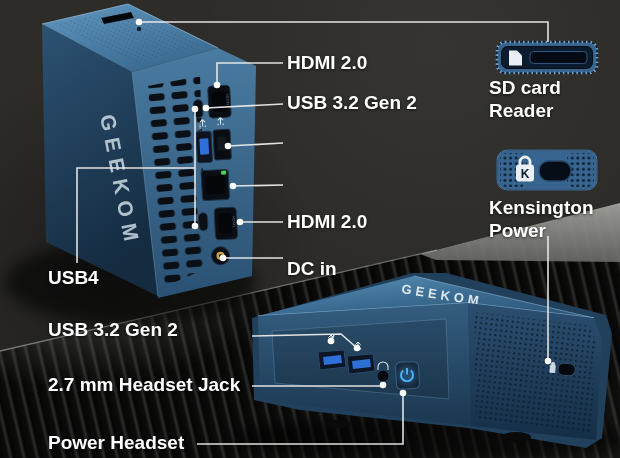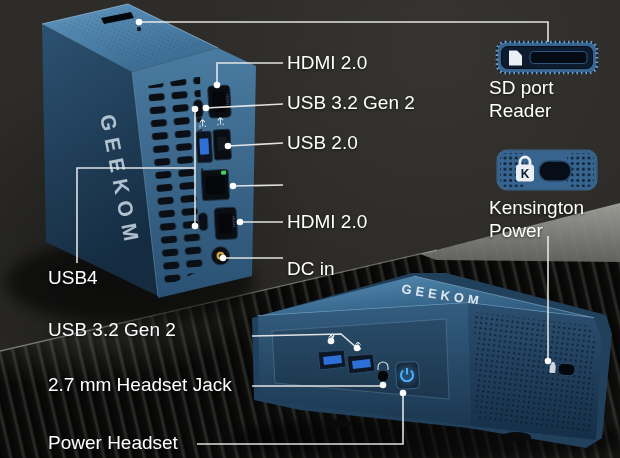--- a/index.html
+++ b/index.html
@@ -8,21 +8,21 @@
          background:radial-gradient(circle 300px at 18% 60%, rgba(0,0,0,.38), transparent 70%),
                     radial-gradient(circle 400px at 70% 10%, rgba(255,255,255,.04), transparent 60%),
                     #2d2c29;}
   .desk{position:absolute;inset:0;
         clip-path:polygon(0 352px,438px 249px,620px 205px,620px 458px,0 458px);
         background:
           radial-gradient(ellipse 340px 150px at 10% 64%, rgba(195,195,185,.26), transparent 62%),
           radial-gradient(ellipse 500px 220px at 82% 108%, rgba(150,150,143,.14), transparent 65%),
           repeating-linear-gradient(77deg, #050505 0px, #0c0c0b 8px, #2c2c29 10.5px, #0c0c0b 13px);}
   svg{position:absolute;left:0;top:0;}
-  .label{position:absolute;color:#ffffff;font-weight:normal;font-size:19px;line-height:22px;
+  .label{position:absolute;color:#ffffff;font-weight:bold;font-size:19px;line-height:22px;
          text-shadow:0 1px 3px rgba(0,0,0,.65);white-space:nowrap;}
   .label.wrap{white-space:normal;line-height:23px;}
 </style>
 </head>
 <body>
 
 <div class="stage">
 
   <div class="desk"></div>
 
@@ -211,23 +211,22 @@
         <circle cx="331" cy="341" r="3.3"></circle>
       <circle cx="357" cy="348" r="3.3"></circle>
         <circle cx="383" cy="385" r="3.3"></circle>
       <circle cx="403" cy="393" r="3.3"></circle>
         <circle cx="548" cy="361" r="3.3"></circle>
     </g>
   </svg>
 
   <div class="label" style="left:287px;top:52px">HDMI 2.0</div>
   <div class="label" style="left:287px;top:92px">USB 3.2 Gen 2</div>
-  <div class="label" style="left:287px;top:132px">USB 2.0</div>
   <div class="label" style="left:287px;top:211px">HDMI 2.0</div>
   <div class="label" style="left:287px;top:258px">DC in</div>
   <div class="label" style="left:48px;top:267px">USB4</div>
   <div class="label" style="left:48px;top:319px">USB 3.2 Gen 2</div>
   <div class="label" style="left:48px;top:374px">2.7 mm Headset Jack</div>
   <div class="label" style="left:48px;top:432px">Power Headset</div>
-  <div class="label wrap" style="left:489px;top:76px;width:92px">SD port Reader</div>
+  <div class="label wrap" style="left:489px;top:76px;width:92px">SD card Reader</div>
   <div class="label wrap" style="left:489px;top:196px;width:108px">Kensington Power</div>
 
 </div>
 
 </body></html>

